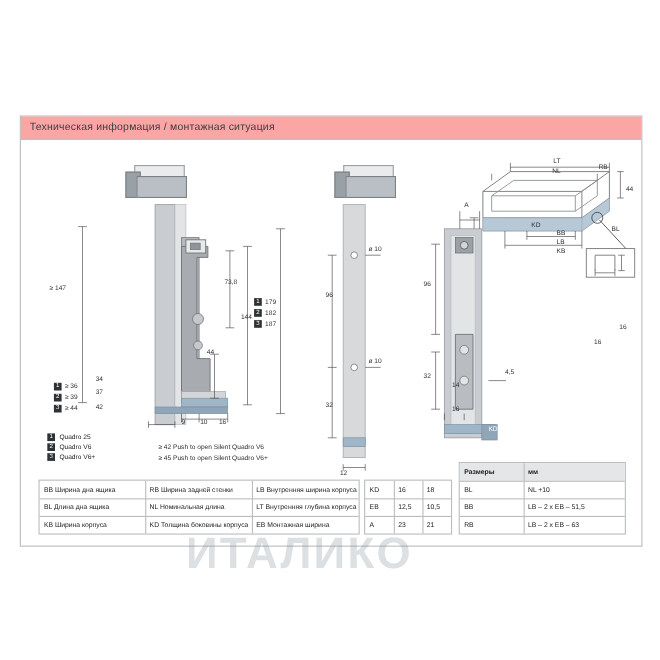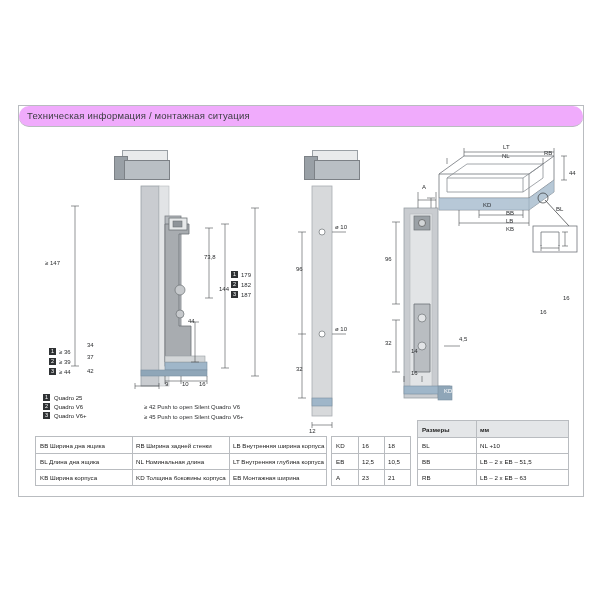--- a/index.html
+++ b/index.html
@@ -7,21 +7,21 @@
     width:600px;height:600px;background:#ffffff;
     font-family:"Liberation Sans", sans-serif;
     position:relative;overflow:hidden;
   }
   .sheet{
     position:absolute;left:18px;top:105px;width:564px;height:390px;
     border:1px solid #b9bcc0;background:#fff;
   }
   .titlebar{
     position:absolute;left:0;top:0;width:100%;height:20px;
-    background:#f0abfc;border-bottom:1px solid #b9bcc0;border-radius:10px;
+    background:#fca5a5;border-bottom:1px solid #b9bcc0;
   }
   .titlebar span{
     position:absolute;left:8px;top:4px;font-size:9.5px;color:#3a3d40;
     letter-spacing:.2px;
   }
   .canvas{position:absolute;left:0;top:20px;width:100%;height:370px;}
 
   
   .lbl{position:absolute;font-size:6px;color:#2d2f31;white-space:nowrap;}
   .lbl.w{color:#ffffff;}
@@ -231,20 +231,21 @@
     <div class="numbox" style="left:24px;top:268px;">1</div>
     <div class="numbox" style="left:24px;top:277px;">2</div>
     <div class="numbox" style="left:24px;top:286px;">3</div>
     <div class="legend-row" style="left:35px;top:269px;">Quadro 25</div>
     <div class="legend-row" style="left:35px;top:278px;">Quadro V6</div>
     <div class="legend-row" style="left:35px;top:287px;">Quadro V6+</div>
 
     <div class="pushline" style="left:125px;top:278px;">≥ 42 Push to open Silent Quadro V6</div>
     <div class="pushline" style="left:125px;top:288px;">≥ 45 Push to open Silent Quadro V6+</div>
 
+    <div class="wm">ИТАЛИКО</div>
 
     <div class="tbl" style="left:16px;top:310px;width:290px;height:48px;">
       <div class="hsep" style="top:16px;"></div>
       <div class="hsep" style="top:32px;"></div>
       <div class="vsep" style="left:96px;"></div>
       <div class="vsep" style="left:193px;"></div>
       <div class="cell" style="left:4px;top:5px;">BB Ширина дна ящика</div>
       <div class="cell" style="left:100px;top:5px;">RB Ширина задней стенки</div>
       <div class="cell" style="left:197px;top:5px;">LB Внутренняя ширина корпуса</div>
       <div class="cell" style="left:4px;top:21px;">BL Длина дна ящика</div>

